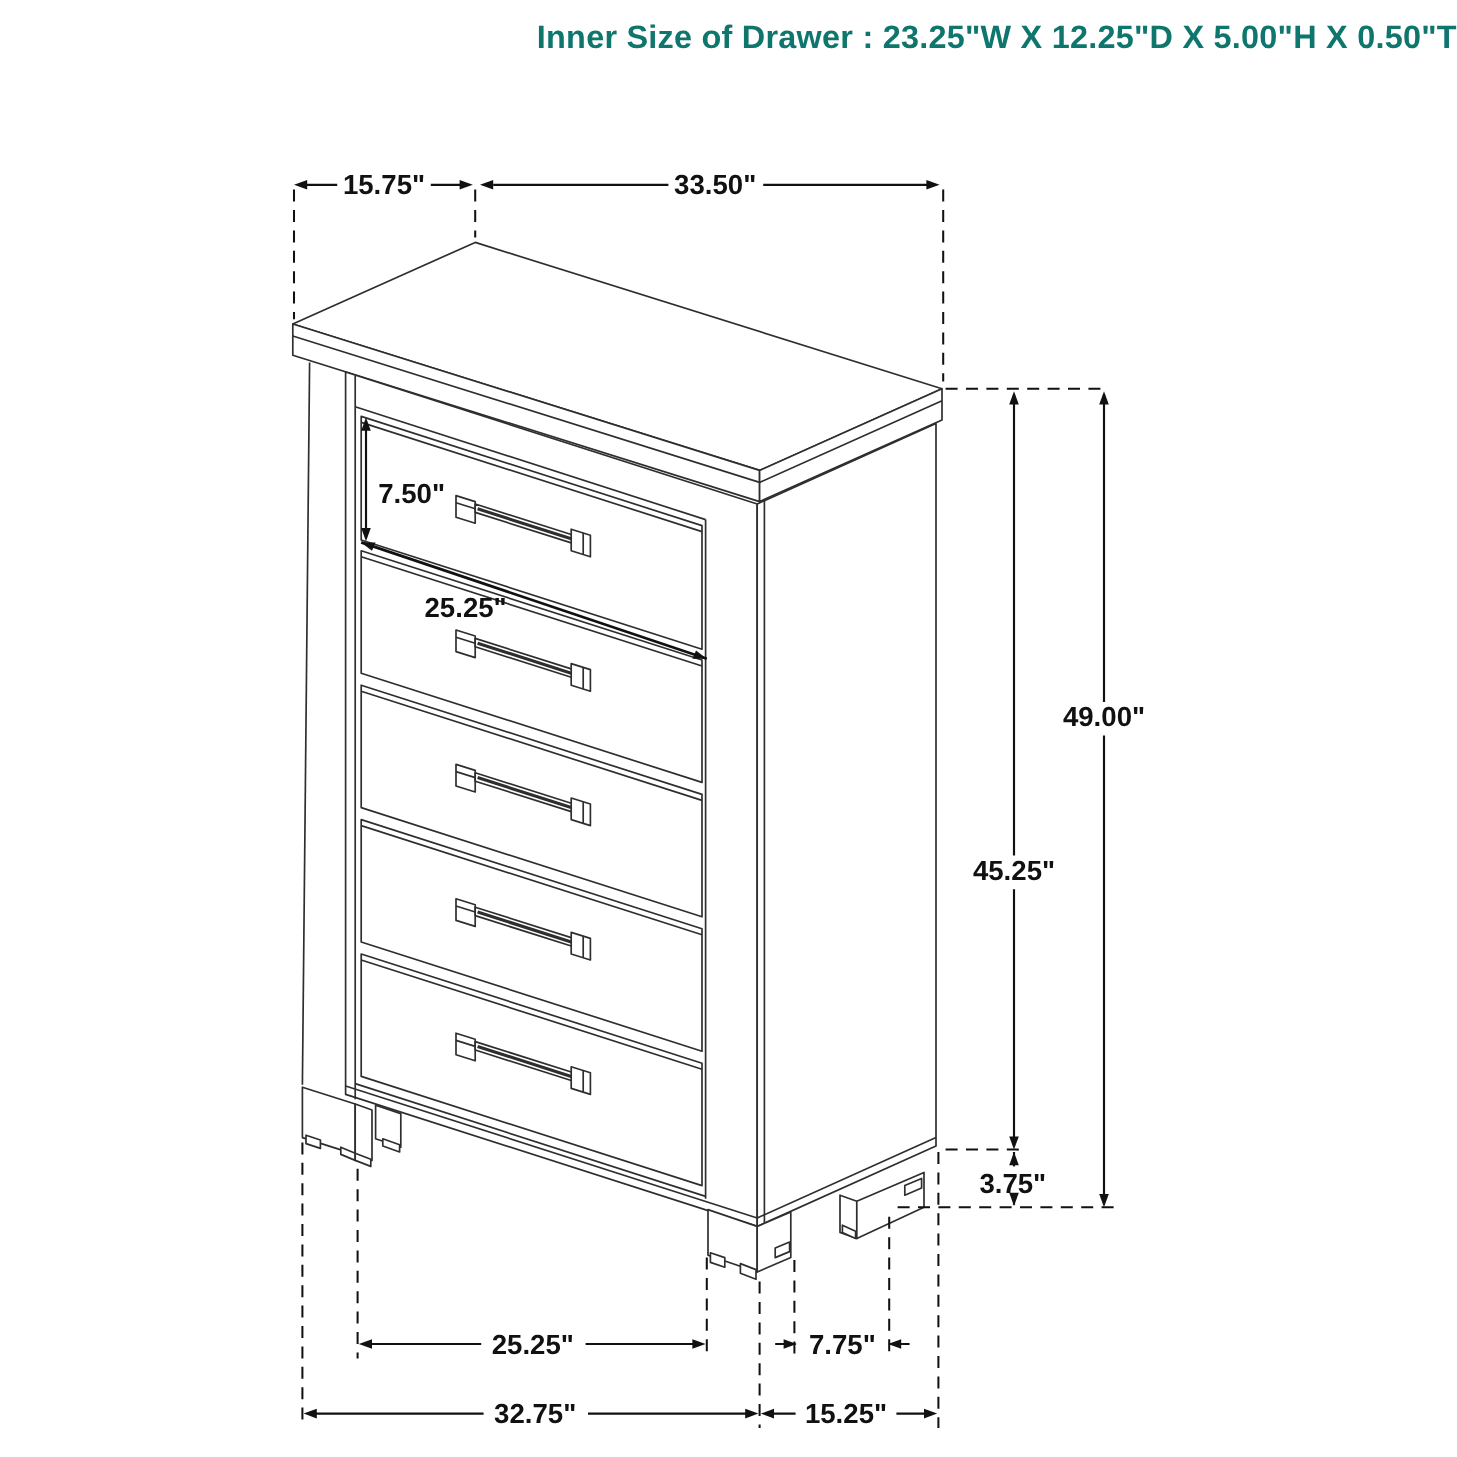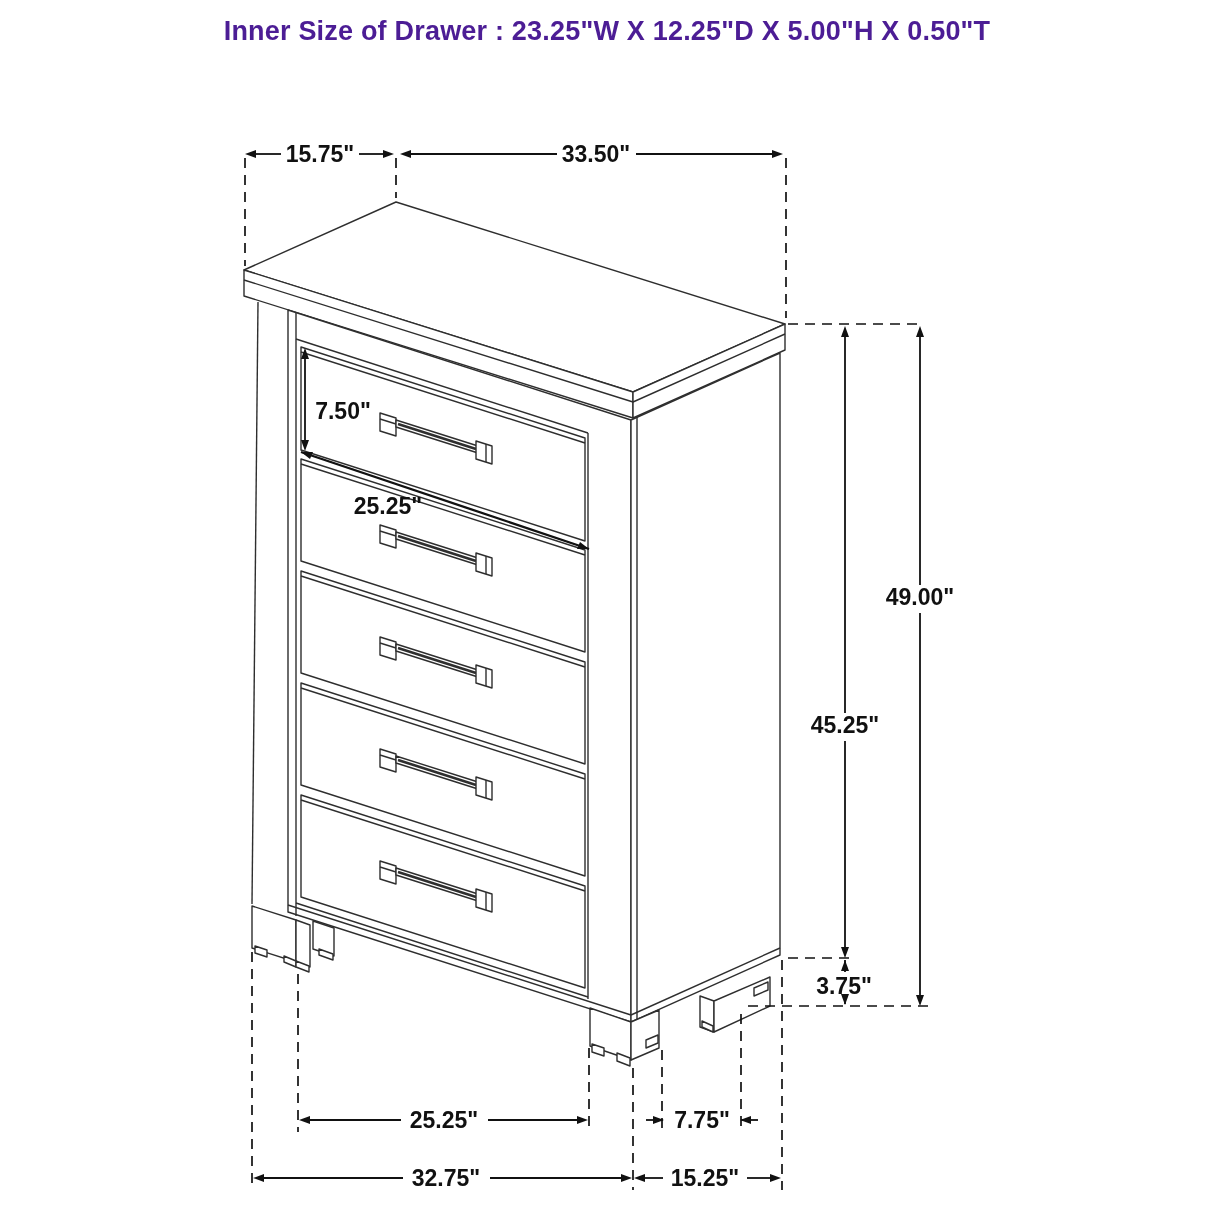--- a/index.html
+++ b/index.html
@@ -1,19 +1,19 @@
 <!DOCTYPE html>
 <html><head>
 <meta charset="utf-8">
 <style>
   html,body{margin:0;padding:0;background:#ffffff;}
   body{width:1214px;height:1214px;position:relative;font-family:"Liberation Sans",sans-serif;}
   .page-title{
-    position:absolute;top:16px;left:0;width:1214px;text-align:center;
-    font-size:27px;font-weight:bold;color:#4c1d95;letter-spacing:0.2px;
+    position:absolute;top:16px;left:0;width:1214px;text-align:right;
+    font-size:27px;font-weight:bold;color:#0f766e;letter-spacing:0.2px;
   }
   svg{position:absolute;top:0;left:0;}
   .draw{fill:none;stroke:#2e2e2e;stroke-width:1.4;stroke-linejoin:round;}
   .face{fill:#ffffff;stroke:#2e2e2e;stroke-width:1.4;stroke-linejoin:round;}
   .dim{fill:none;stroke:#111111;stroke-width:1.8;}
   .dimthick{fill:none;stroke:#111111;stroke-width:2.3;}
   .dash{fill:none;stroke:#111111;stroke-width:1.7;stroke-dasharray:10 7;}
   .arr{fill:#111111;stroke:none;}
   .dimtext{font-family:"Liberation Sans",sans-serif;font-size:23px;font-weight:bold;fill:#111111;text-anchor:middle;}
 </style>

